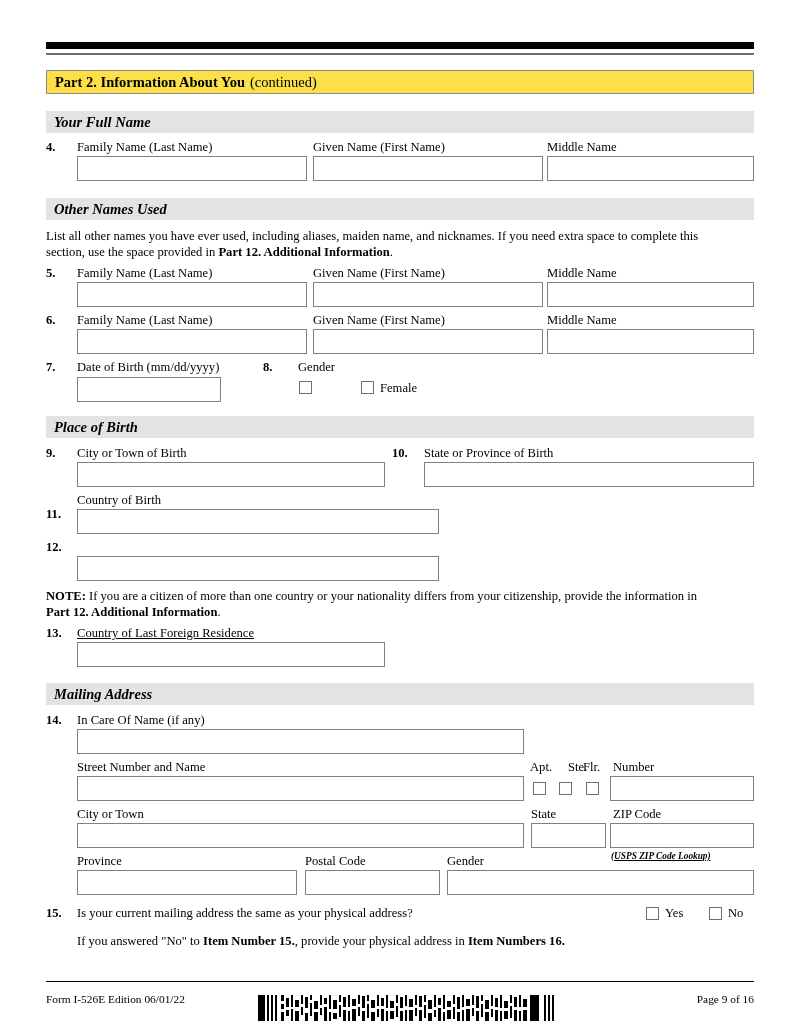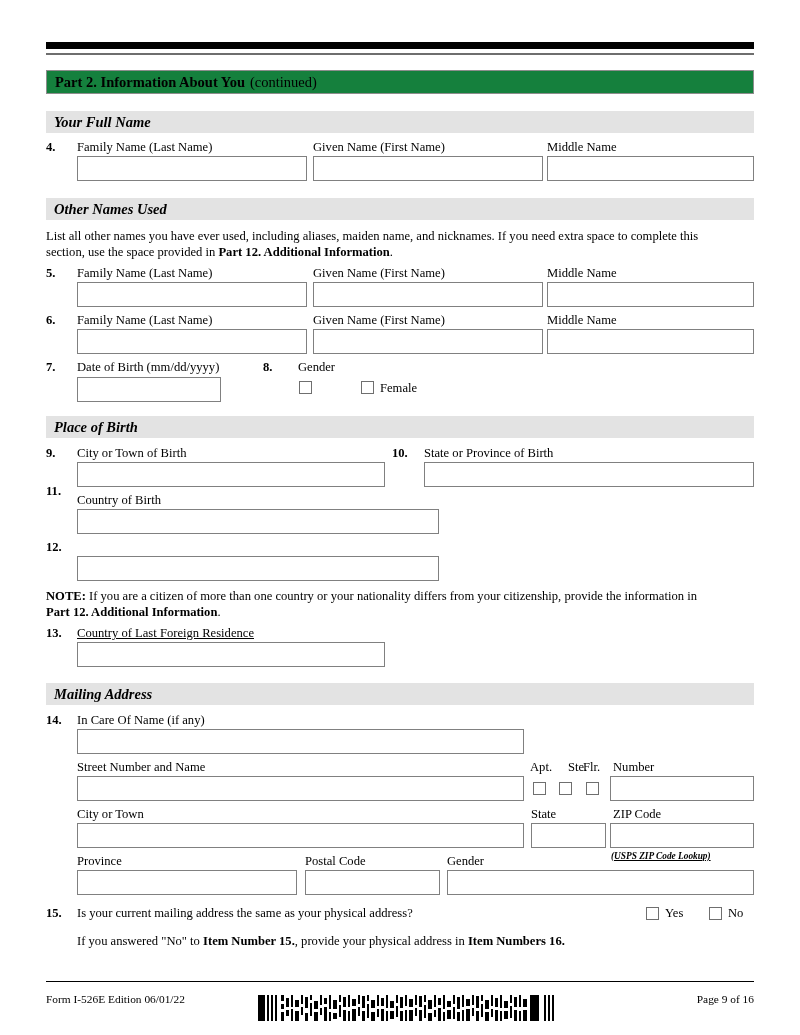--- a/index.html
+++ b/index.html
@@ -36,21 +36,21 @@
     width: 708px; height: 2px;
     background: #6e6e6e;
   }
 
   
   .part-header {
     position: absolute;
     left: 46px; top: 70px;
     width: 708px;
     height: 24px;
-    background: #15803d;
+    background: #fde047;
     border: 1px solid #8d8d8d;
     box-sizing: border-box;
     display: flex;
     align-items: center;
     padding-left: 8px;
     font-size: 14.5px;
     text-align: center;
   }
   .part-header .strong {
     font-weight: bold;
@@ -215,21 +215,21 @@
   </div>
 
   <div class="num" style="left:46px; top:446px;">9.</div>
   <div class="lbl" style="left:77px; top:446px;">City or Town of Birth</div>
   <div class="box" style="left:77px; top:462px; width:308px;"></div>
 
   <div class="num" style="left:392px; top:446px;">10.</div>
   <div class="lbl" style="left:424px; top:446px;">State or Province of Birth</div>
   <div class="box" style="left:424px; top:462px; width:330px;"></div>
 
-  <div class="num" style="left:46px; top:484px;">11.</div>
+  <div class="num" style="left:46px; top:507px;">11.</div>
   <div class="lbl" style="left:77px; top:493px;">Country of Birth</div>
   <div class="box" style="left:77px; top:509px; width:362px;"></div>
 
   <div class="num" style="left:46px; top:540px;">12.</div>
   <div class="box" style="left:77px; top:556px; width:362px;"></div>
 
   <div class="para" style="left:46px; top:588px; width:712px;">
     <b>NOTE:</b><span>  If you are a citizen of more than one country or your nationality differs from your citizenship, provide the information in</span><br>
     <b>Part 12. Additional Information</b><span>.</span>
   </div>

